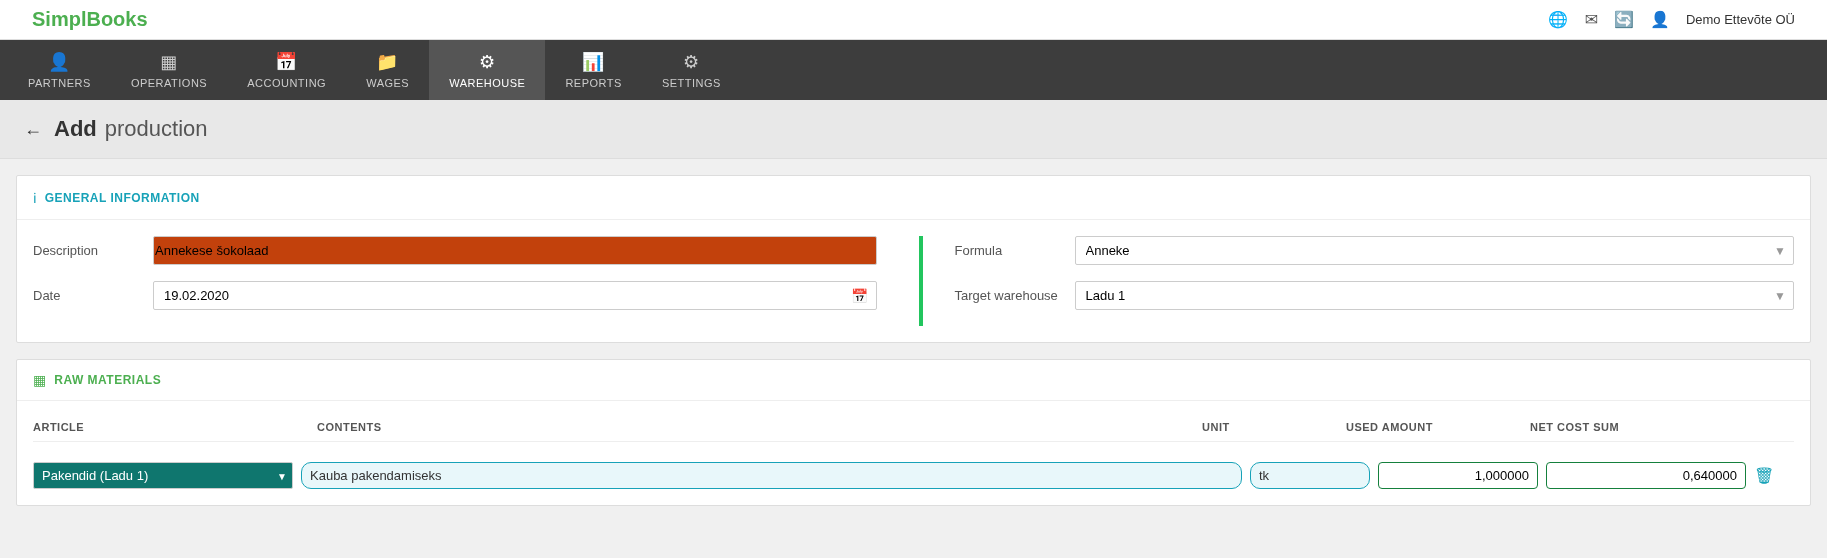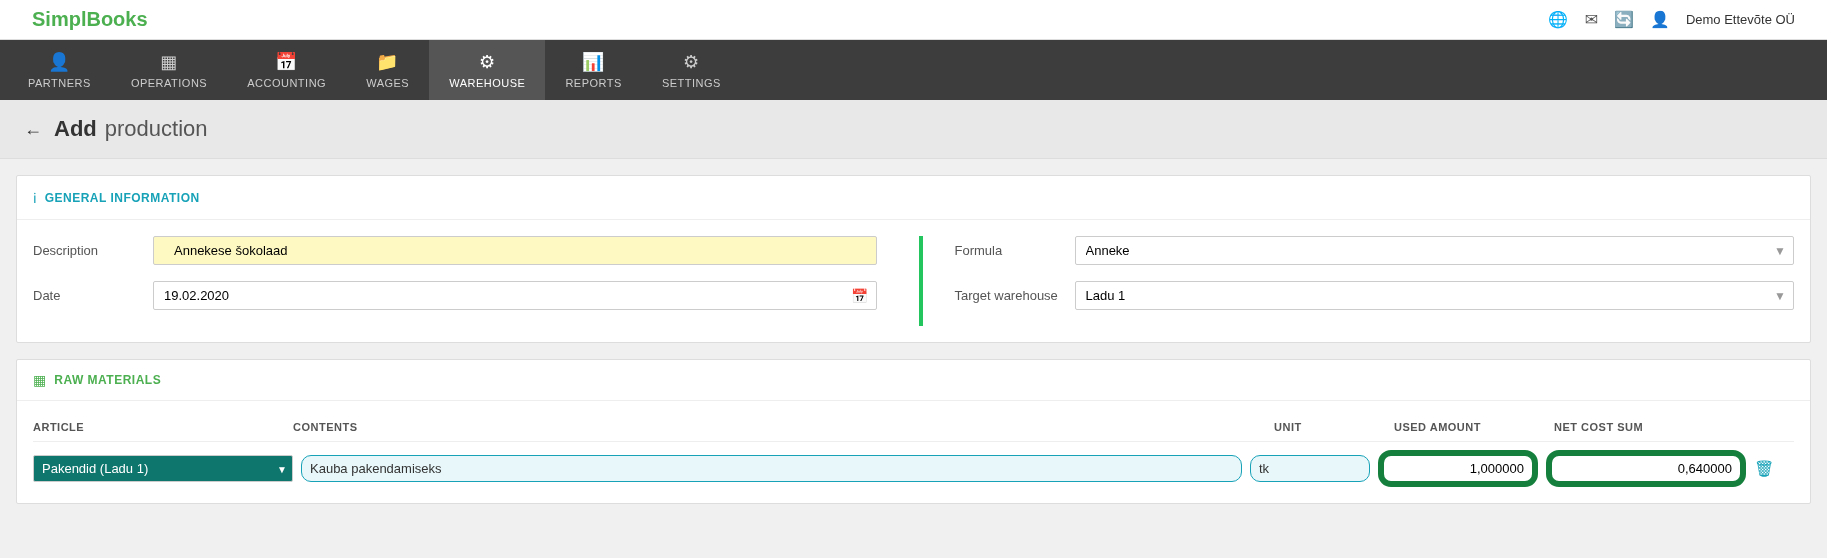--- a/index.html
+++ b/index.html
@@ -144,24 +144,24 @@
     .form-label {
       width: 120px;
       color: #555;
       font-size: 13px;
       flex-shrink: 0;
     }
     .form-input {
       flex: 1;
       border: 1px solid #ccc;
       border-radius: 2px;
-      padding: 6px 20px;
-      font-size: 13px;
-      outline: none;
-      background: #fef9c3;
+      padding: 6px 1px;
+      font-size: 13px;
+      outline: none;
+      background: #c2410c;
     }
 
     .form-input-with-icon {
       position: relative;
       flex: 1;
       display: flex;
       align-items: center;
     }
     .form-input-with-icon input {
       width: 100%;
@@ -203,24 +203,24 @@
       pointer-events: none;
     }
 
     
     .table-section {
       padding: 12px 16px 16px;
     }
     .table-headers {
       display: grid;
       grid-template-columns: 260px 1fr 120px 160px 200px 40px;
-      gap: 0;
+      gap: 24px;
       padding: 8px 0;
       border-bottom: 1px solid #eee;
-      margin-bottom: 8px;
+      margin-bottom: 20px;
     }
     .table-col-header {
       font-size: 11px;
       font-weight: bold;
       color: #555;
       text-transform: uppercase;
       letter-spacing: 0.5px;
     }
     .table-row-data {
       display: grid;
@@ -263,22 +263,22 @@
       border: 1px solid #17a2b8;
       border-radius: 10px;
       padding: 5px 8px;
       font-size: 13px;
       outline: none;
       background: #e8f7fa;
       color: #333;
     }
     .table-input-normal {
       width: 100%;
-      border: 6px solid #15803d;
-      border-radius: 13px;
+      border: 1px solid #15803d;
+      border-radius: 4px;
       padding: 5px 8px;
       font-size: 13px;
       outline: none;
       background: #fff;
       text-align: right;
     }
     .delete-icon {
       color: #17a2b8;
       font-size: 16px;
       cursor: pointer;

